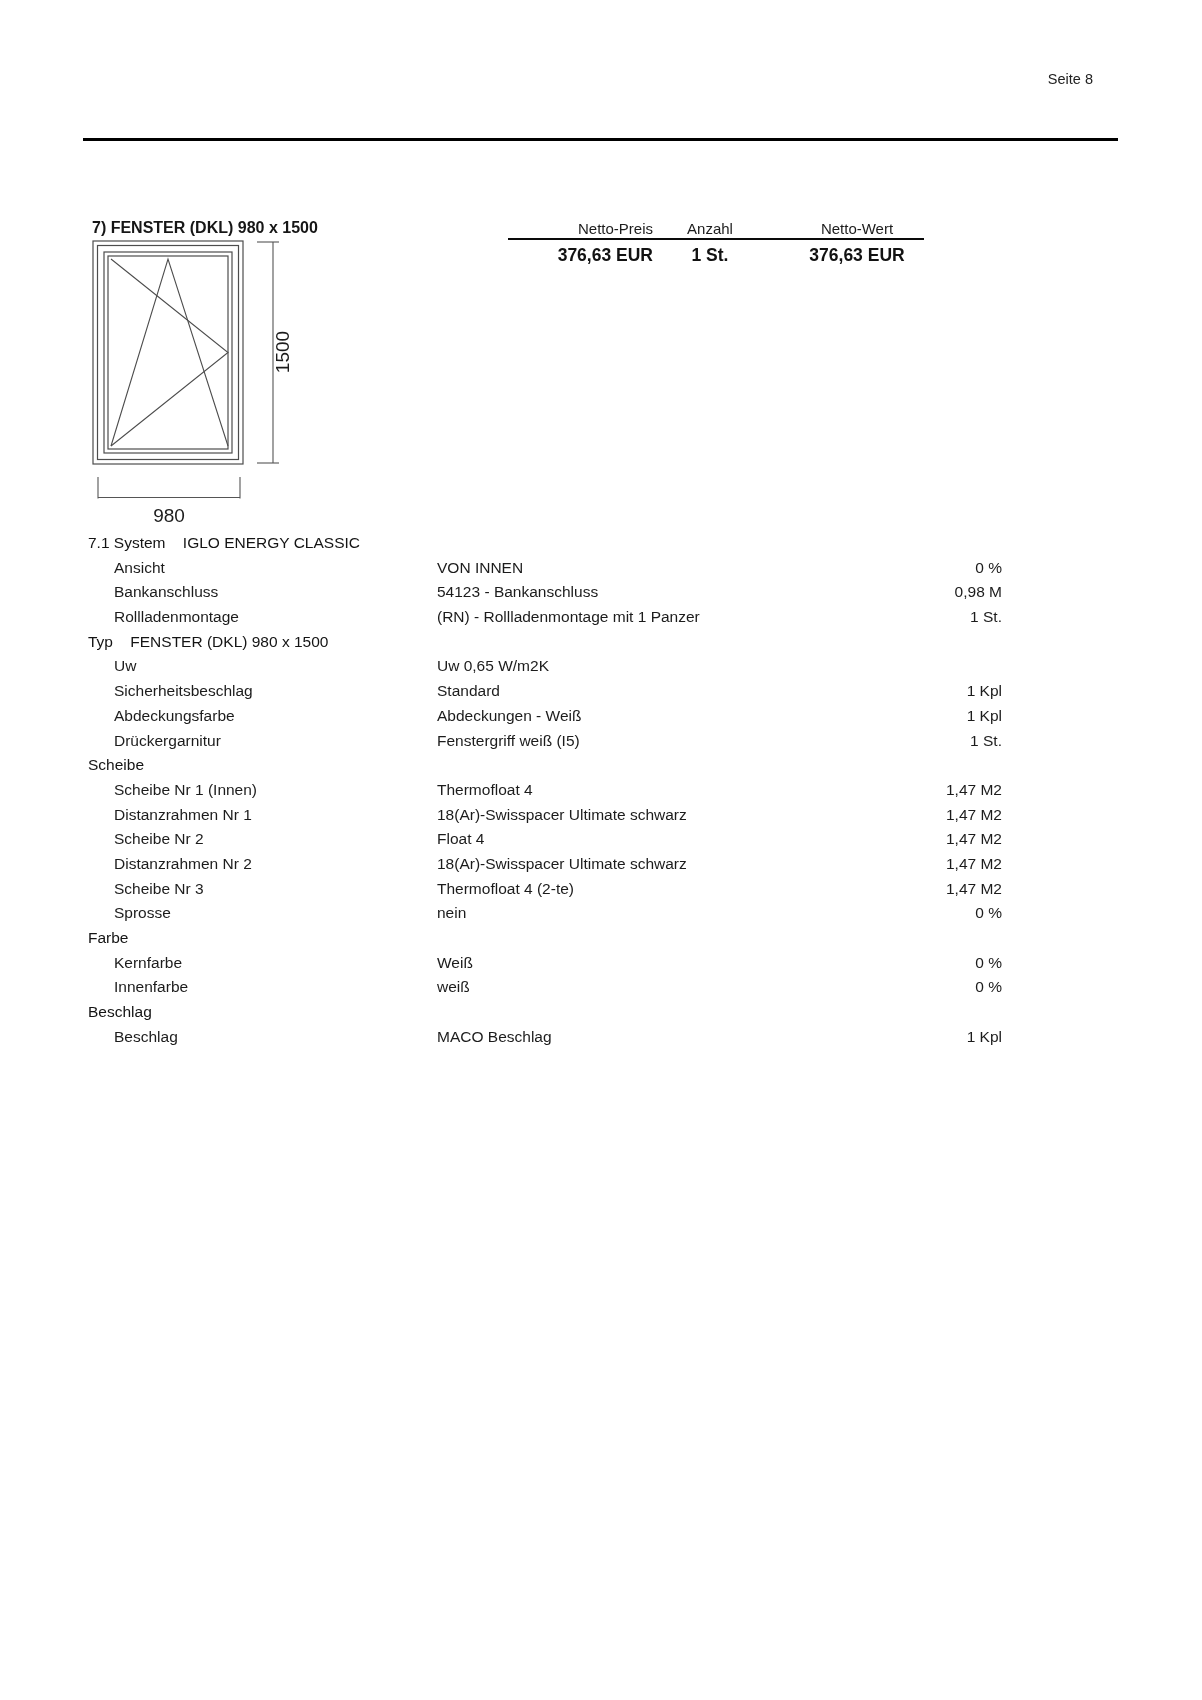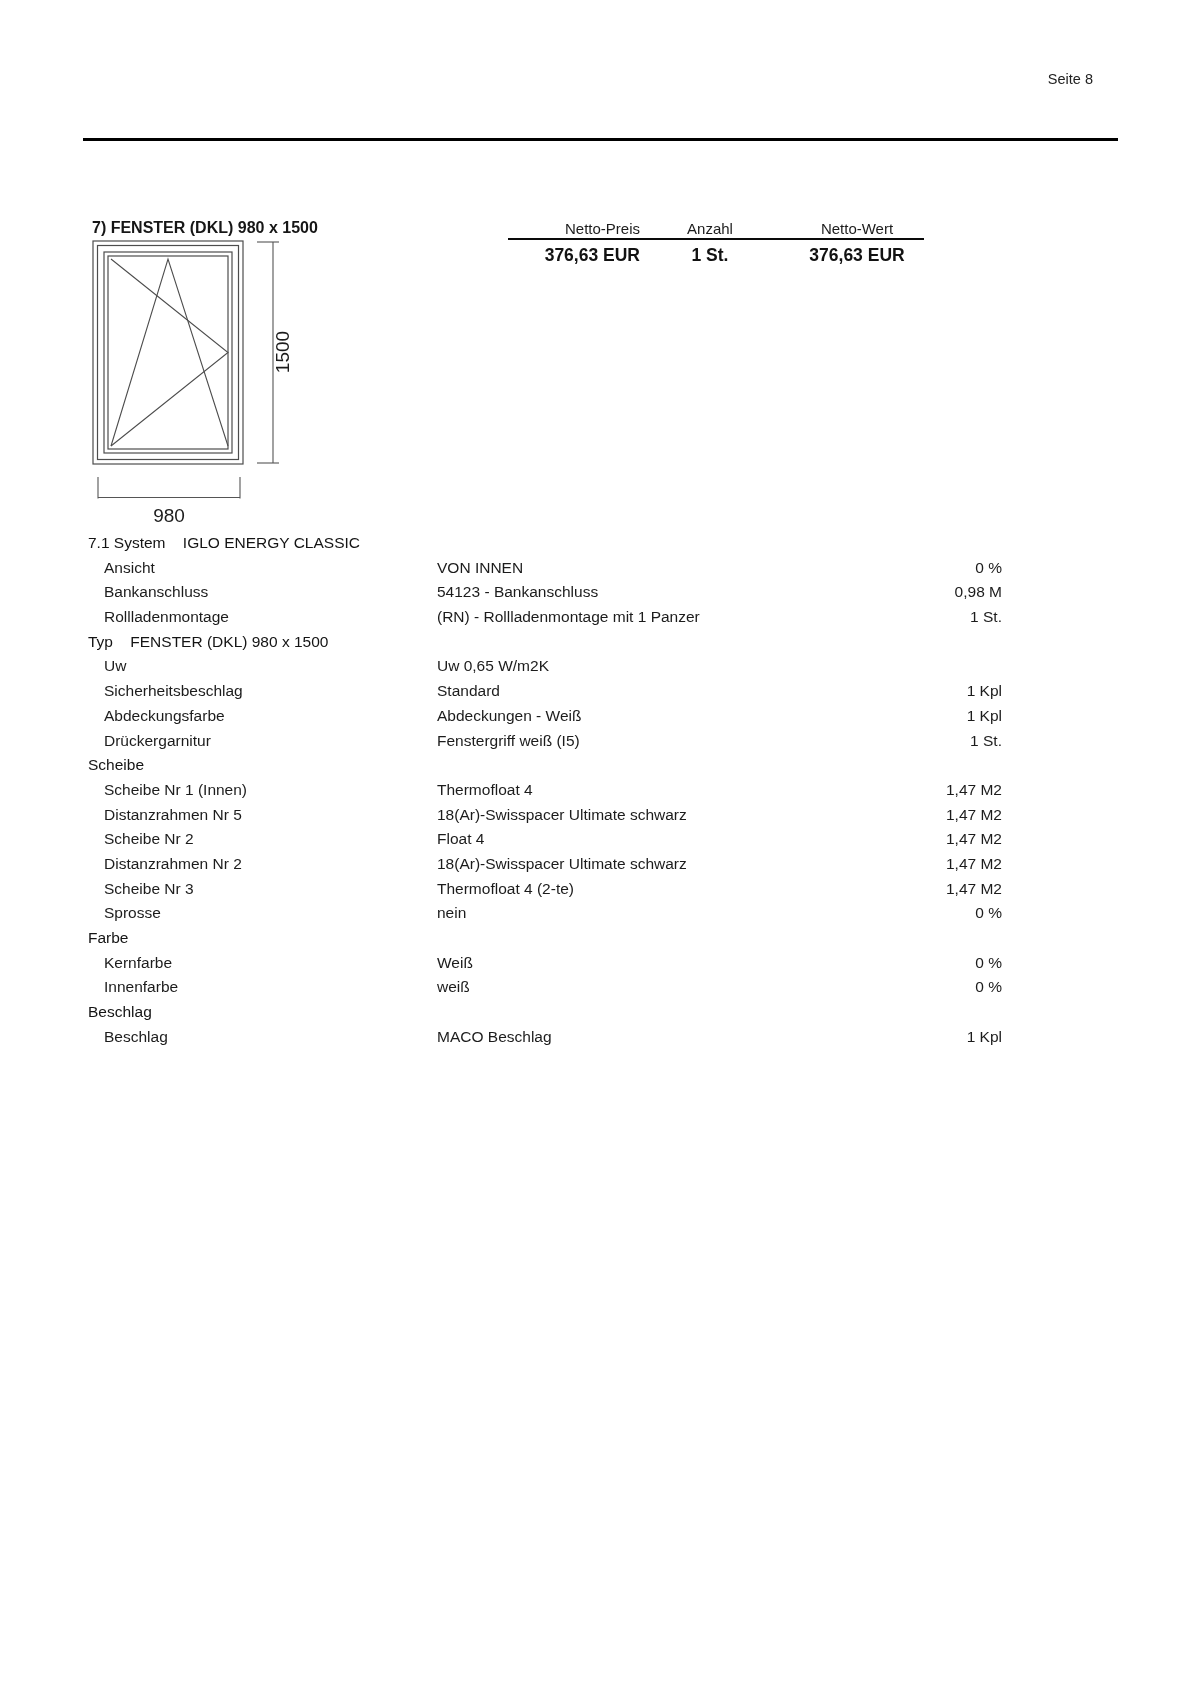--- a/index.html
+++ b/index.html
@@ -8,31 +8,31 @@
     font-family:"Liberation Sans",sans-serif;color:#1c1c1c;
     -webkit-font-smoothing:antialiased;
   }
   .abs{position:absolute;}
   
   .page-number{top:71px;right:109px;font-size:14.5px;color:#222;}
   .top-rule{left:83px;top:138px;width:1035px;height:2.5px;background:#000;}
   
   .item-title{left:92px;top:219px;font-size:16px;font-weight:700;color:#161616;white-space:nowrap;text-align:center;}
   .col-hdr{top:220px;font-size:15px;color:#1c1c1c;white-space:nowrap;}
-  .col-box-price{left:503px;width:137px;text-align:right;}
+  .col-box-price{left:516px;width:137px;text-align:right;}
   .col-box-qty{left:670px;width:80px;text-align:center;}
   .col-box-total{left:790px;width:134px;text-align:center;}
   .hdr-underline{left:508px;top:238px;width:416px;height:1.6px;background:#0a0a0a;}
   .price-val{top:245px;font-size:17.5px;font-weight:700;color:#121212;white-space:nowrap;}
   
   .window-svg{left:83px;top:238px;}
   
   .spec-table{left:88px;top:531px;width:914px;}
   .row{position:relative;height:24.7px;line-height:24.7px;font-size:15.5px;white-space:nowrap;}
-  .row .lbl{margin-left:16px;}
+  .row .lbl{margin-left:26px;}
   .row .val{position:absolute;left:349px;top:0;}
   .row .amt{position:absolute;right:0;top:0;text-align:right;}
   .row.section{font-weight:400;color:#141414;}
   .row.section .name.gap{margin-left:13px;}
 </style>
 </head>
 <body>
 
 <div class="abs page-number">Seite 8</div>
 
@@ -130,21 +130,21 @@
     <span class="name">Scheibe</span>
   </div>
 
   <div class="row">
     <span class="lbl">Scheibe Nr 1 (Innen)</span>
     <span class="val">Thermofloat 4</span>
     <span class="amt">1,47 M2</span>
   </div>
 
   <div class="row">
-    <span class="lbl">Distanzrahmen Nr 5</span>
+    <span class="lbl">Distanzrahmen Nr 1</span>
     <span class="val">18(Ar)-Swisspacer Ultimate schwarz</span>
     <span class="amt">1,47 M2</span>
   </div>
 
   <div class="row">
     <span class="lbl">Scheibe Nr 2</span>
     <span class="val">Float 4</span>
     <span class="amt">1,47 M2</span>
   </div>
 

